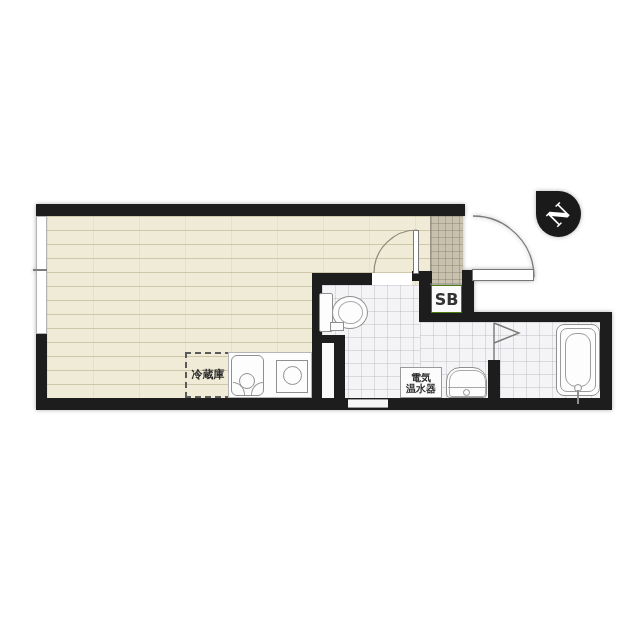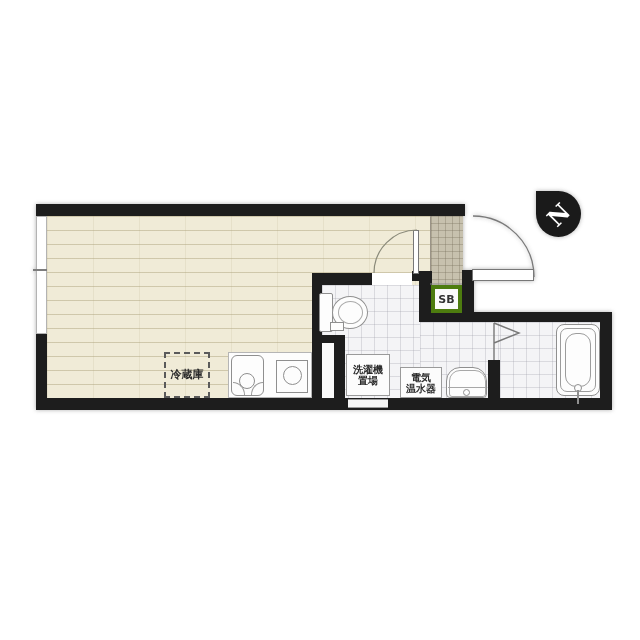--- a/index.html
+++ b/index.html
@@ -25,22 +25,22 @@
       display:flex;align-items:center;justify-content:center;text-align:center;
       color:#2b2b2b;}
   .jp10{font-size:10px;line-height:11px;font-weight:bold;}
   .jp11{font-size:11px;line-height:12px;font-weight:bold;}
   #room-label{position:absolute;left:110px;top:286px;width:140px;text-align:center;
       font-size:29px;font-weight:bold;color:#222;letter-spacing:1px;}
   #window{position:absolute;left:36px;top:216px;width:11px;height:118px;background:#fff;
       border:1px solid #b3b3b3;box-sizing:border-box;}
   #window-mullion{position:absolute;left:33px;top:269px;width:14px;height:2px;background:#7d7d7d;}
   #sb-box{position:absolute;left:431px;top:285px;width:31px;height:28px;background:#fbfbfb;
-      border:4px solid #4d7c0f;box-sizing:border-box;display:flex;align-items:center;justify-content:center;
-      font-size:11px;font-weight:bold;color:#333;}
+      border:1px solid #4d7c0f;box-sizing:border-box;display:flex;align-items:center;justify-content:center;
+      font-size:16px;font-weight:bold;color:#333;}
   #compass{position:absolute;left:536px;top:191px;width:45px;height:46px;background:#1a1a1a;
       border-radius:0 50% 50% 50%;display:flex;align-items:center;justify-content:center;}
   #compass span{color:#fff;font-family:"DejaVu Serif","Liberation Serif",serif;
       font-size:23px;font-weight:bold;transform:rotate(-45deg);display:block;}
   .doorleaf{position:absolute;background:#fff;border:1px solid #777;box-sizing:border-box;}
   svg.overlay{position:absolute;left:0;top:0;pointer-events:none;}
   .shaft{position:absolute;background:#fafafa;}
   .pan{position:absolute;background:#f6f6f6;border-top:1px solid #9a9a9a;border-bottom:1px solid #9a9a9a;}
   .circ{position:absolute;border:1px solid #8f8f8f;border-radius:50%;background:#fdfdfd;box-sizing:border-box;}
 </style>
@@ -69,42 +69,38 @@
     <div class="wall" style="left:600px;top:312px;width:12px;height:98px;"></div>
     <div class="wall" style="left:312px;top:335px;width:33px;height:8px;"></div>
     <div class="wall" style="left:334px;top:343px;width:11px;height:55px;"></div>
     <div class="wall" style="left:488px;top:360px;width:12px;height:38px;"></div>
     <div class="shaft" style="left:322px;top:343px;width:12px;height:55px;"></div>
 
     <div id="window"></div>
     <div id="window-mullion"></div>
 
 
-    <div class="abs" style="left:164px;top:352px;width:46px;height:46px;border:2px dashed #5a5a5a;box-sizing:border-box;
+    <div class="abs" style="left:185px;top:352px;width:46px;height:46px;border:2px dashed #5a5a5a;box-sizing:border-box;
          display:flex;align-items:center;justify-content:center;">
       <span class="jp11" style="color:#2b2b2b;">冷蔵庫</span>
     </div>
 
     <div class="fixture" style="left:228px;top:352px;width:84px;height:46px;border-color:#b5b5b5;"></div>
     <div class="fixture" style="left:231px;top:355px;width:33px;height:41px;border-radius:6px;"></div>
     <div class="abs" style="left:233px;top:382px;width:11px;height:12px;border:1px solid #999;border-left:none;border-bottom:none;border-radius:0 100% 0 0;"></div>
     <div class="abs" style="left:251px;top:382px;width:11px;height:12px;border:1px solid #999;border-right:none;border-bottom:none;border-radius:100% 0 0 0;"></div>
     <div class="circ" style="left:239px;top:373px;width:16px;height:16px;"></div>
     <div class="fixture" style="left:276px;top:360px;width:32px;height:33px;"></div>
     <div class="circ" style="left:283px;top:366px;width:19px;height:19px;"></div>
 
     <div class="fixture" style="left:319px;top:293px;width:14px;height:39px;border-radius:2px;"></div>
     <div class="fixture" style="left:332px;top:296px;width:36px;height:33px;border-radius:50%;"></div>
     <div class="circ" style="left:338px;top:301px;width:25px;height:23px;border-color:#aaa;"></div>
     <div class="fixture" style="left:330px;top:322px;width:14px;height:9px;"></div>
 
-    <div class="labelbox jp10" style="left:346px;top:354px;width:44px;height:42px;">
-      <span><span>洗濯機</span><br>
-      <span>置場</span></span>
-    </div>
     <div class="pan" style="left:348px;top:399px;width:40px;height:7px;"></div>
 
     <div class="labelbox jp10" style="left:400px;top:367px;width:42px;height:31px;">
       <span><span>電気</span><br>
       <span>温水器</span></span>
     </div>
 
     <div class="fixture" style="left:446px;top:367px;width:41px;height:31px;border-radius:14px 14px 4px 4px;overflow:hidden;">
       <div class="abs" style="left:2px;top:2px;width:35px;height:25px;border:1px solid #a8a8a8;border-radius:11px 11px 3px 3px;"></div>
       <div class="abs" style="left:1px;top:19px;width:37px;height:1px;background:#a8a8a8;"></div>

